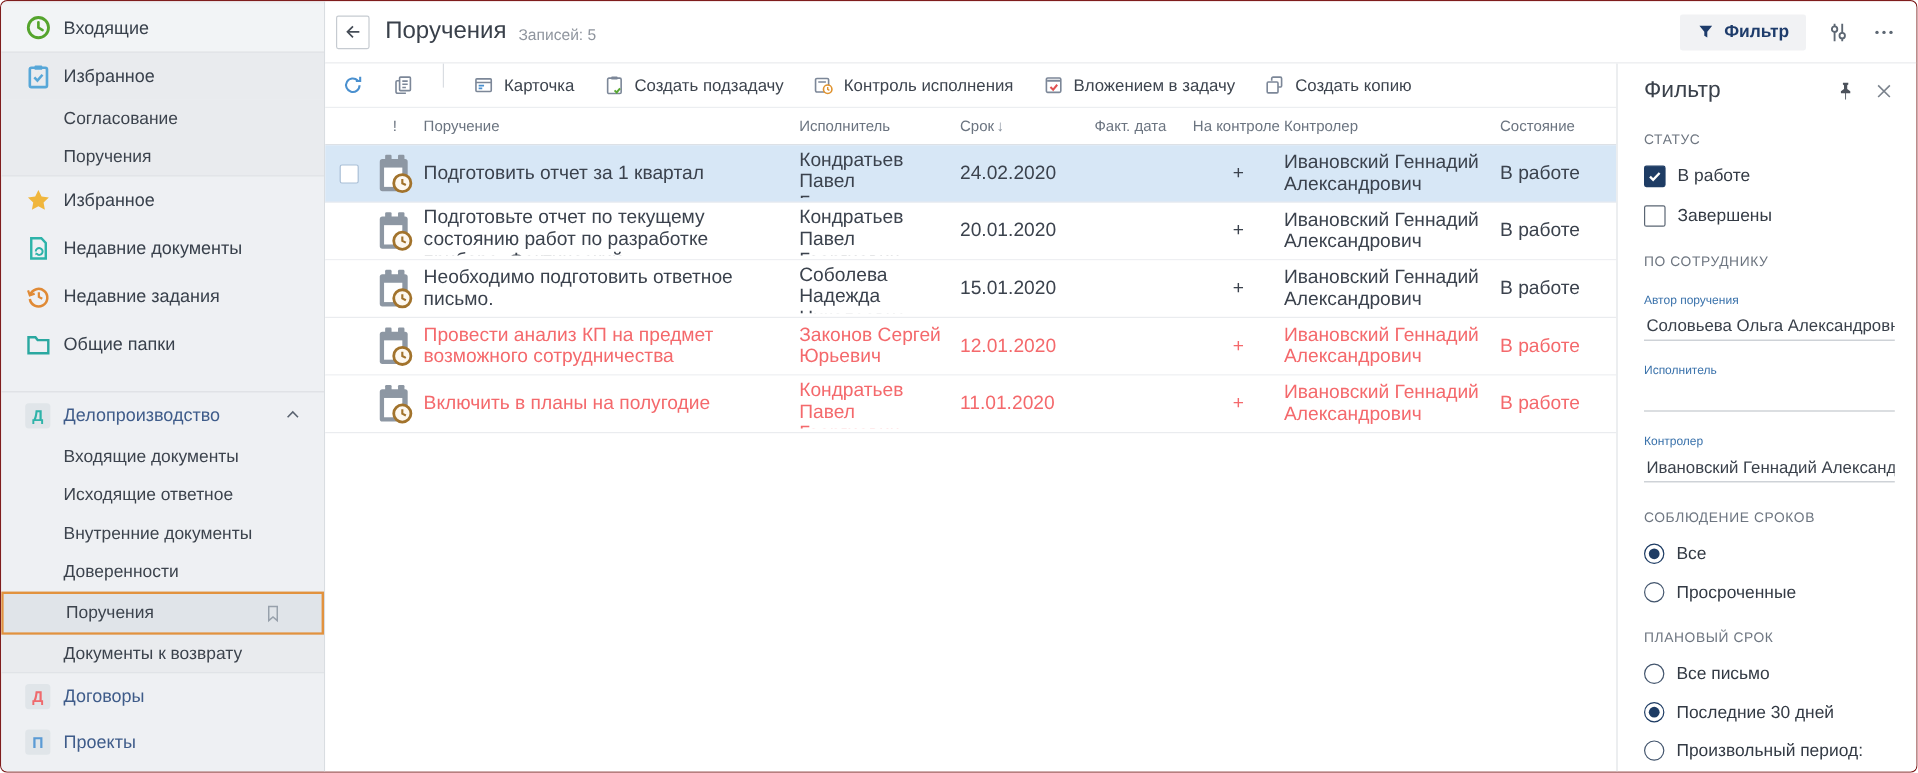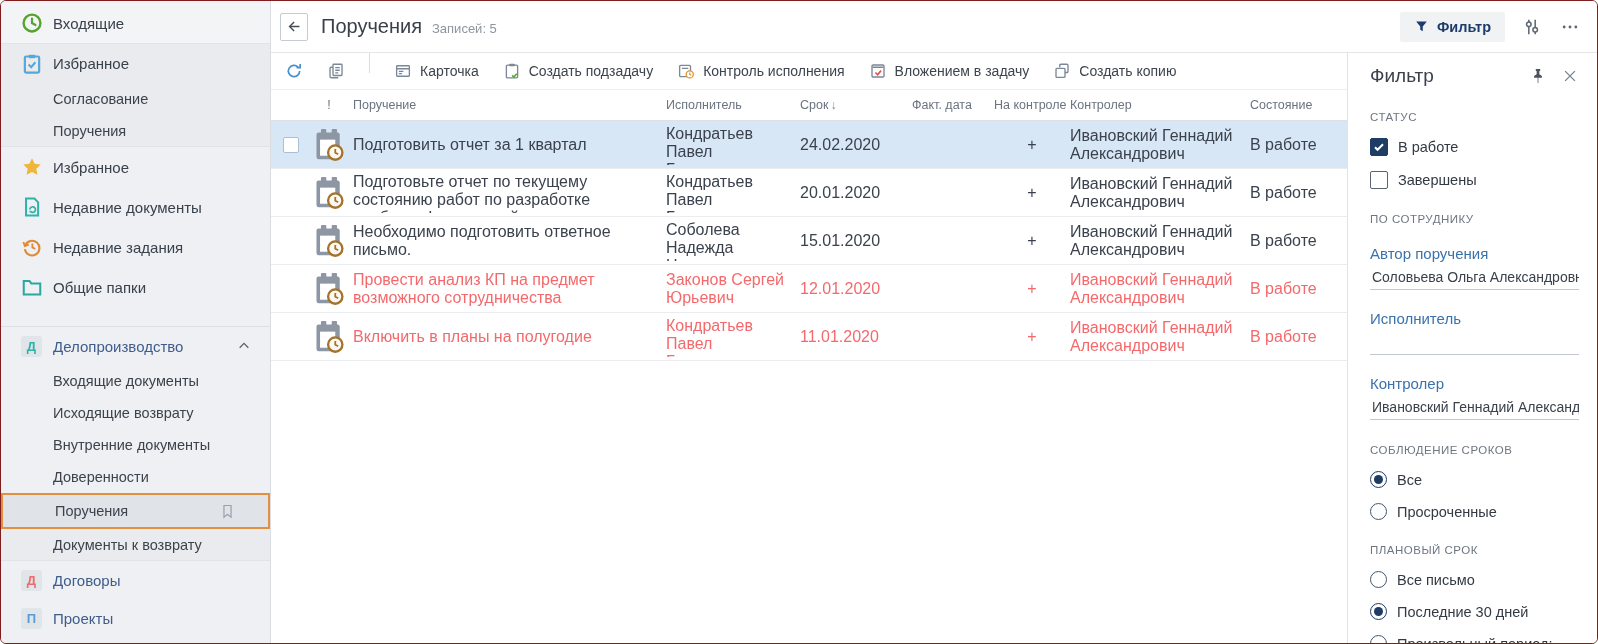--- a/index.html
+++ b/index.html
@@ -75,21 +75,21 @@
   .fp-icons .fp-ico { width:18px; height:18px; cursor:pointer; }
   .fp-ico svg { width:18px; height:18px; }
   .fp-section { font-size:11.5px; letter-spacing:.5px; color:#6e7681; margin-top:24px; }
   .fp-opt { display:flex; align-items:center; gap:10px; margin-top:15px; font-size:14.5px; color:#333a44; cursor:pointer; }
   .cb { width:18px; height:18px; border:1px solid #5a6573; border-radius:2px; background:#fff; display:flex; align-items:center; justify-content:center; }
   .cb.checked { background:#1e3c64; border-color:#1e3c64; }
   .cb svg { width:12px; height:12px; }
   .radio { width:17px; height:17px; border:1px solid #44566e; border-radius:50%; background:#fff; position:relative; }
   .radio.checked { border-color:#1e3c64; }
   .radio.checked::after { content:""; position:absolute; left:3px; top:3px; width:9px; height:9px; border-radius:50%; background:#1e3c64; }
-  .fp-link { font-size:15px; color:#3a72ab; margin-top:20px; cursor:pointer; }
+  .fp-link { font-size:10px; color:#3a72ab; margin-top:20px; cursor:pointer; }
   .fp-input { font-size:14px; color:#3a414b; border-bottom:1px solid #c3c8ce; padding:5px 0 5px 2px; margin-top:2px; white-space:nowrap; overflow:hidden; height:26px; cursor:text; }
 </style>
 </head>
 <body>
 
 <div class="app">
 
   <aside class="sidebar">
 
     <div class="nav-item" style="background:#f2f4f6;">
@@ -167,21 +167,21 @@
       <span class="chev">
         <svg viewBox="0 0 24 24" fill="none" stroke="#5a6370" stroke-width="2">
             <path d="M5.5 14.5L12 8l6.5 6.5"></path>
           </svg>
       </span>
     </div>
     <div class="nav-item nav-sub">
       <span class="nav-label">Входящие документы</span>
     </div>
     <div class="nav-item nav-sub">
-      <span class="nav-label">Исходящие возврату</span>
+      <span class="nav-label">Исходящие ответное</span>
     </div>
     <div class="nav-item nav-sub">
       <span class="nav-label">Внутренние документы</span>
     </div>
     <div class="nav-item nav-sub">
       <span class="nav-label">Доверенности</span>
     </div>
     <div class="nav-item nav-sub nav-selected">
       <span class="nav-label">Поручения</span>
       <span class="bookmark">

